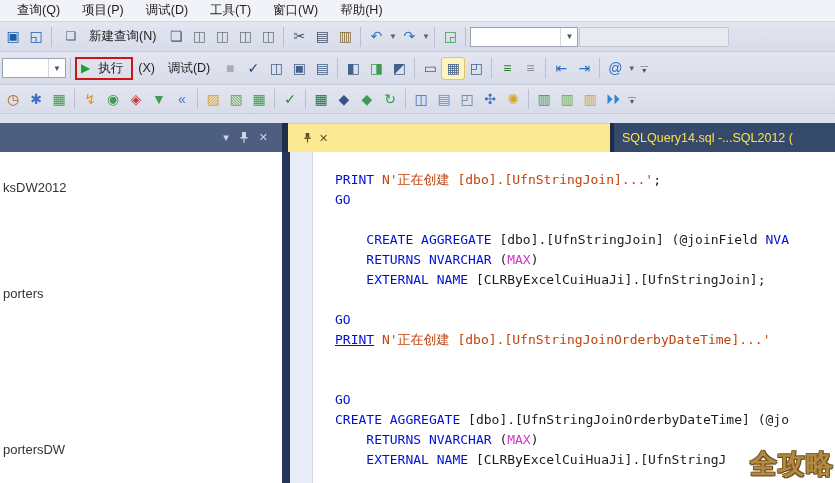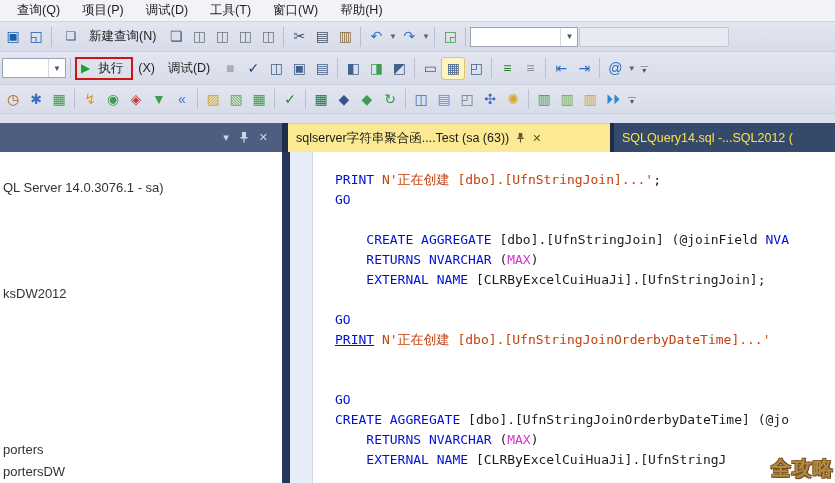--- a/index.html
+++ b/index.html
@@ -86,21 +86,21 @@
     font-family:"DejaVu Sans Mono",monospace;font-size:13px;line-height:20px;
     color:#111;
   }
   pre.code .ln{height:20px;white-space:pre}
   .k{color:#0010d8}
   .u{color:#0010d8;text-decoration:underline}
   .s{color:#c2410c}
   .m{color:#d335c9}
   .p{color:#1b1b1b}
   .watermark{
-    position:absolute;right:1px;bottom:1px;font-size:20px;font-weight:bold;
+    position:absolute;right:1px;bottom:1px;font-size:27px;font-weight:bold;
     color:#b28a42;letter-spacing:1px;
     text-shadow:1px 1px 0 #6b4a1e,-1px -1px 0 #8a6228,1px -1px 0 #6b4a1e,-1px 1px 0 #6b4a1e;
   }
 </style>
 </head>
 <body>
 
 <div class="menu-bar" id="menu-items">
     <span class="menu-item">查询(Q)</span>
     <span class="menu-item">项目(P)</span>
@@ -225,37 +225,35 @@
       <svg width="10" height="12" viewBox="0 0 10 12">
           <rect x="3" y="1" width="4" height="5" fill="#cfd7e6"></rect>
           <rect x="1.5" y="6" width="7" height="1.6" fill="#cfd7e6"></rect>
           <rect x="4.4" y="7.6" width="1.2" height="4" fill="#cfd7e6"></rect>
         </svg>
     </span>
     <span class="ph-ico">✕</span>
   </div>
   <div id="tabs-container">
       <div class="tab active">
-        <span class="t-label">sqlserver字符串聚合函....Test (sa (63))</span>
         <span class="t-ico"><svg width="9" height="11" viewBox="0 0 10 12">
             <rect x="3" y="1" width="4" height="5" fill="#5c5428"></rect>
             <rect x="1.5" y="6" width="7" height="1.6" fill="#5c5428"></rect>
             <rect x="4.4" y="7.6" width="1.2" height="4" fill="#5c5428"></rect>
           </svg></span>
         <span class="t-ico">✕</span>
       </div>
       <div class="tab inactive">
         <span class="t-label">SQLQuery14.sql -...SQL2012 (</span>
       </div>
     </div>
 </div>
 
 <div class="content">
   <div class="panel" id="panel-items">
-      <div class="panel-item">QL Server 14.0.3076.1 - sa)</div>
       <div class="panel-item">ksDW2012</div>
       <div class="panel-item">porters</div>
       <div class="panel-item">portersDW</div>
     </div>
   <div class="panel-scroll"></div>
   <div class="splitter"></div>
   <div class="editor">
     <div class="ed-margin"></div>
     <pre class="code" id="code-lines"><div class="ln"><span class="k">PRINT</span><span class="p"> </span><span class="s">N'正在创建 [dbo].[UfnStringJoin]...'</span><span class="p">;</span></div><div class="ln"><span class="k">GO</span></div><div class="ln">&nbsp;</div><div class="ln"><span class="p">    </span><span class="k">CREATE</span><span class="p"> </span><span class="k">AGGREGATE</span><span class="p"> [dbo].[UfnStringJoin] (@joinField </span><span class="k">NVA</span></div><div class="ln"><span class="p">    </span><span class="k">RETURNS</span><span class="p"> </span><span class="k">NVARCHAR</span><span class="p"> (</span><span class="m">MAX</span><span class="p">)</span></div><div class="ln"><span class="p">    </span><span class="k">EXTERNAL</span><span class="p"> </span><span class="k">NAME</span><span class="p"> [CLRByExcelCuiHuaJi].[UfnStringJoin];</span></div><div class="ln">&nbsp;</div><div class="ln"><span class="k">GO</span></div><div class="ln"><span class="u">PRINT</span><span class="p"> </span><span class="s">N'正在创建 [dbo].[UfnStringJoinOrderbyDateTime]...'</span></div><div class="ln">&nbsp;</div><div class="ln">&nbsp;</div><div class="ln"><span class="k">GO</span></div><div class="ln"><span class="k">CREATE</span><span class="p"> </span><span class="k">AGGREGATE</span><span class="p"> [dbo].[UfnStringJoinOrderbyDateTime] (@jo</span></div><div class="ln"><span class="p">    </span><span class="k">RETURNS</span><span class="p"> </span><span class="k">NVARCHAR</span><span class="p"> (</span><span class="m">MAX</span><span class="p">)</span></div><div class="ln"><span class="p">    </span><span class="k">EXTERNAL</span><span class="p"> </span><span class="k">NAME</span><span class="p"> [CLRByExcelCuiHuaJi].[UfnStringJ</span></div></pre>
     <div class="watermark">全攻略</div>

